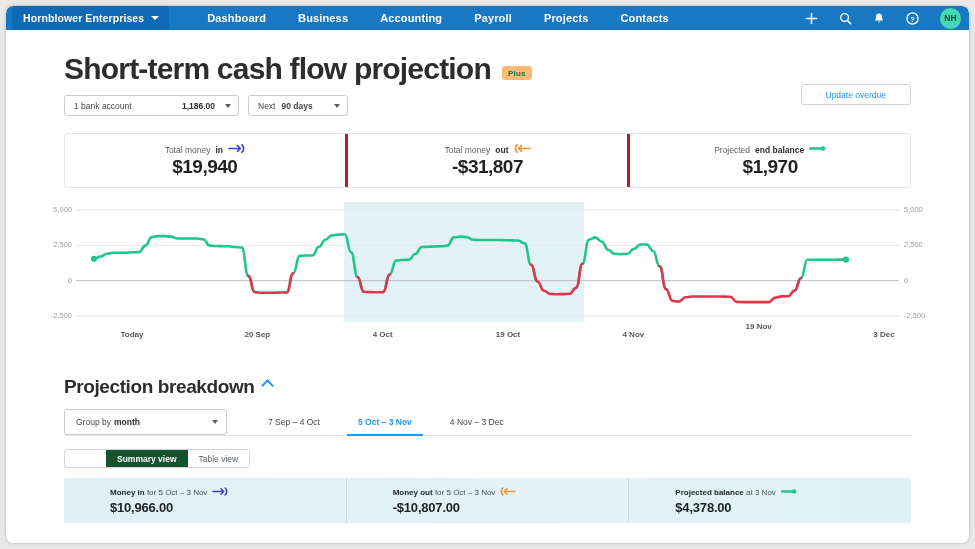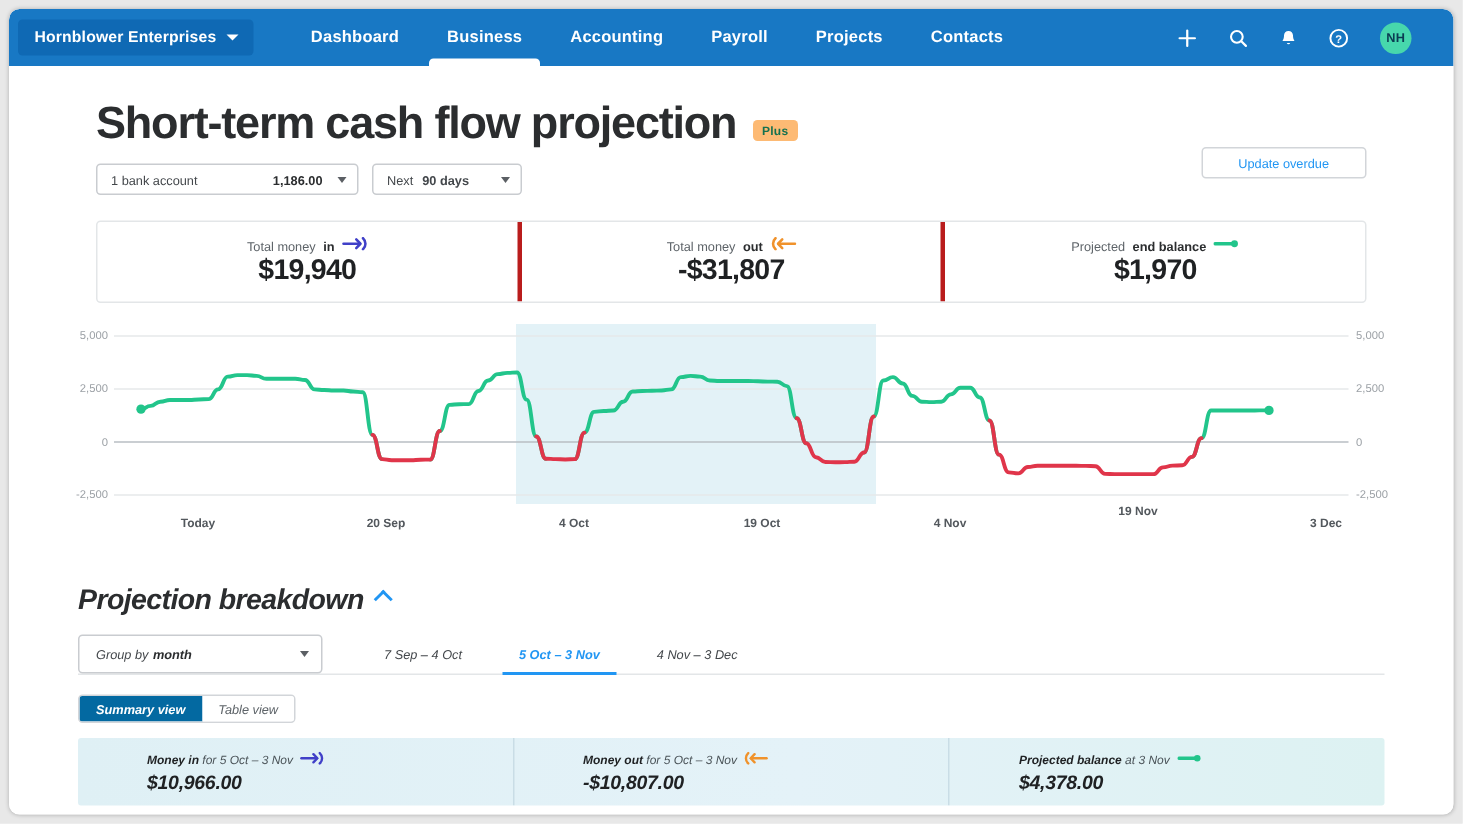--- a/index.html
+++ b/index.html
@@ -14,25 +14,25 @@
     width: 963px; height: 537px;
     background: #ffffff;
     border-radius: 7px;
     overflow: hidden;
     box-shadow: 0 0 3px rgba(0,0,0,.25);
   }
 
   
   #navbar {
     position: relative;
-    height: 38px;
+    height: 24px;
     background: #1878c4;
     display: flex;
     align-items: center;
-    padding: 0 28px 0 6px;
+    padding: 0 8px 0 6px;
     border-radius: 7px 7px 0 0;
   }
   #org-chip {
     background: #0f69b4;
     color: #ffffff;
     font-size: 10.5px;
     font-weight: bold;
     padding: 6px 10px 6px 11px;
     border-radius: 3px;
     display: flex; align-items: center; gap: 7px;
@@ -185,21 +185,21 @@
   .x-lbl {
     position: absolute;
     font-size: 8px;
     font-weight: bold;
     color: #53585d;
     white-space: nowrap;
     transform: translateX(-50%);
   }
 
   
-  #breakdown { padding: 0 46px; margin-top: 26px; font-style: italic; }
+  #breakdown { padding: 0 58px; margin-top: 26px; }
   #bd-head {
     display: flex; align-items: center; gap: 9px;
   }
   #bd-title {
     font-size: 19px; font-weight: bold; color: #2b2d2f; letter-spacing: -.4px;
   }
   .chev-up {
     width: 9px; height: 9px;
     border-left: 2px solid #2196f3;
     border-top: 2px solid #2196f3;
@@ -251,21 +251,21 @@
     height: 19px;
   }
   .vt-btn {
     font-size: 8.5px;
     padding: 0 11px;
     display: flex; align-items: center;
     color: #5d6368;
     background: #ffffff;
     white-space: nowrap;
   }
-  .vt-btn.active { background: #0369a1; color: #ffffff; font-weight: bold; }
+  .vt-btn.active { background: #14532d; color: #ffffff; font-weight: bold; margin-left: 41px; }
 
   #bottom-cards {
     margin-top: 10px;
     display: flex;
     height: 45px;
     background: linear-gradient(90deg,#dff0f5 0%,#e4f2f8 55%,#ddf2f2 100%);
     border-radius: 2px;
     overflow: hidden;
   }
   .bc {

